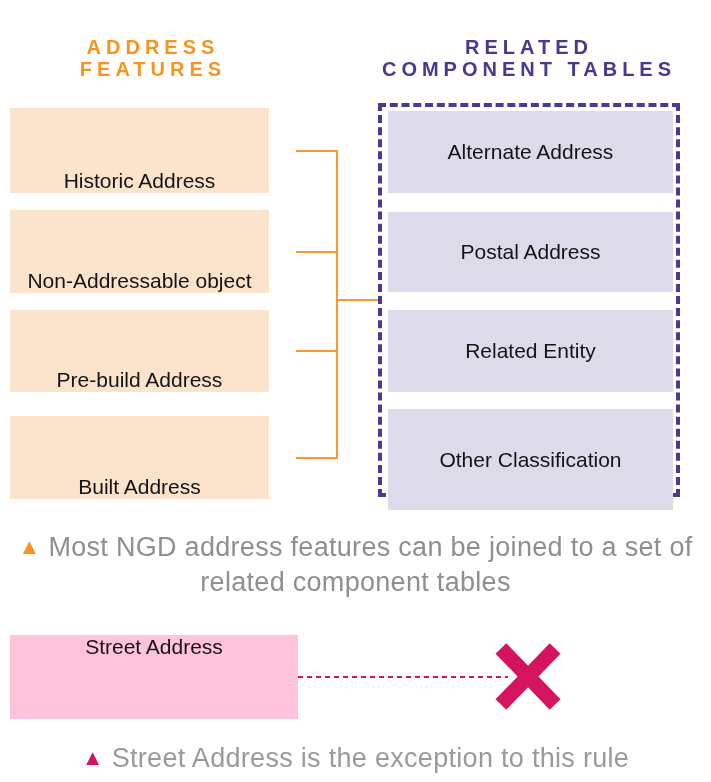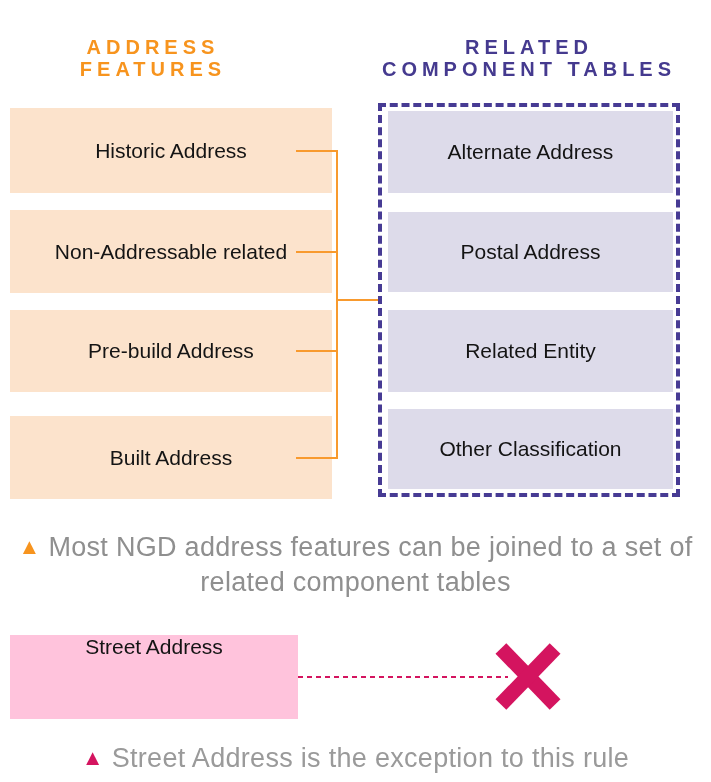--- a/index.html
+++ b/index.html
@@ -5,38 +5,38 @@
   * { margin:0; padding:0; box-sizing:border-box; }
   html,body { background:#ffffff; }
   body { font-family:"Liberation Sans", sans-serif; }
   .canvas { position:relative; width:711px; height:782px; background:#ffffff; overflow:hidden; }
 
   .col-title { position:absolute; top:36px; font-size:20px; font-weight:700;
                letter-spacing:5px; text-align:center; line-height:22px; }
   .col-title.left  { left:8px;  width:290px; color:#F7941E; }
   .col-title.right { left:376px; width:306px; color:#453A8F; }
 
-  .feature-box { position:absolute; left:10px; width:322px; background:#FCE3CC;
-                 display:flex; align-items:center; justify-content:center;
+  .feature-box { position:absolute; left:10px; width:259px; background:#FCE3CC;
+                 display:flex; align-items:flex-end; justify-content:center;
                  font-size:21px; color:#141414; }
   .fb1 { top:108px; height:85px; }
   .fb2 { top:210px; height:83px; }
   .fb3 { top:310px; height:82px; }
   .fb4 { top:416px; height:83px; }
 
   .dashed-frame { position:absolute; left:378px; top:103px; width:302px; height:394px;
                   border:4px dashed #473B94; }
 
   .comp-box { position:absolute; left:388px; width:285px; background:#DDDBEA;
               display:flex; align-items:center; justify-content:center;
               font-size:21px; color:#141414; }
   .cb1 { top:111px; height:82px; }
   .cb2 { top:212px; height:80px; }
   .cb3 { top:310px; height:82px; }
-  .cb4 { top:409px; height:80px; }
+  .cb4 { top:409px; height:101px; }
 
   .hline { position:absolute; height:2px; background:#F89A2E; }
   .vline { position:absolute; width:2px;  background:#F89A2E; }
   .br1 { left:296px; top:150px; width:42px; }
   .br2 { left:296px; top:251px; width:42px; }
   .br3 { left:296px; top:350px; width:42px; }
   .br4 { left:296px; top:457px; width:42px; }
   .trunk { left:336px; top:150px; height:309px; }
   .mid   { left:338px; top:299px; width:40px; }
 
@@ -72,21 +72,21 @@
   </div>
   <div class="col-title right">
     <div>RELATED</div>
     <div>COMPONENT TABLES</div>
   </div>
 
   <div class="feature-box fb1">
     <span>Historic Address</span>
   </div>
   <div class="feature-box fb2">
-    <span>Non-Addressable related</span>
+    <span>Non-Addressable object</span>
   </div>
   <div class="feature-box fb3">
     <span>Pre-build Address</span>
   </div>
   <div class="feature-box fb4">
     <span>Built Address</span>
   </div>
 
   <div class="hline br1"></div>
   <div class="hline br2"></div>

